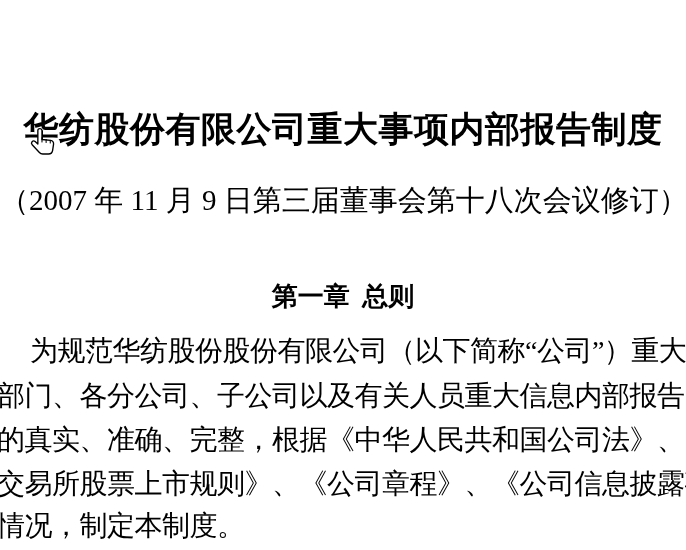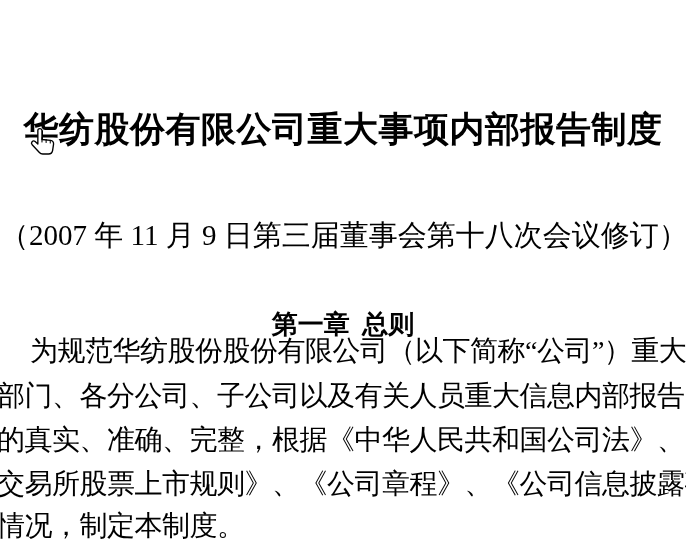--- a/index.html
+++ b/index.html
@@ -24,21 +24,21 @@
     text-align: center;
     font-family: "Liberation Sans", sans-serif;
     font-weight: 700;
     font-size: 35px;
     line-height: 50px;
     white-space: nowrap;
     letter-spacing: 0.5px;
   }
   .doc-subtitle {
     position: absolute;
-    top: 214px;
+    top: 179px;
     left: 0;
     width: 672px;
     text-align: left;
     font-family: "Liberation Serif", serif;
     font-weight: 500;
     font-size: 29px;
     line-height: 42px;
     white-space: nowrap;
   }
   .chapter-heading {
@@ -46,21 +46,20 @@
     top: 279px;
     left: 0;
     width: 686px;
     text-align: center;
     font-family: "Liberation Serif", serif;
     font-weight: 700;
     font-size: 26px;
     line-height: 36px;
     white-space: nowrap;
     word-spacing: 6px;
-    margin-top: 28px;
   }
   .body-line {
     position: absolute;
     left: -3px;
     font-family: "Liberation Serif", serif;
     font-size: 28px;
     line-height: 38px;
     white-space: nowrap;
     letter-spacing: -0.5px;
   }

